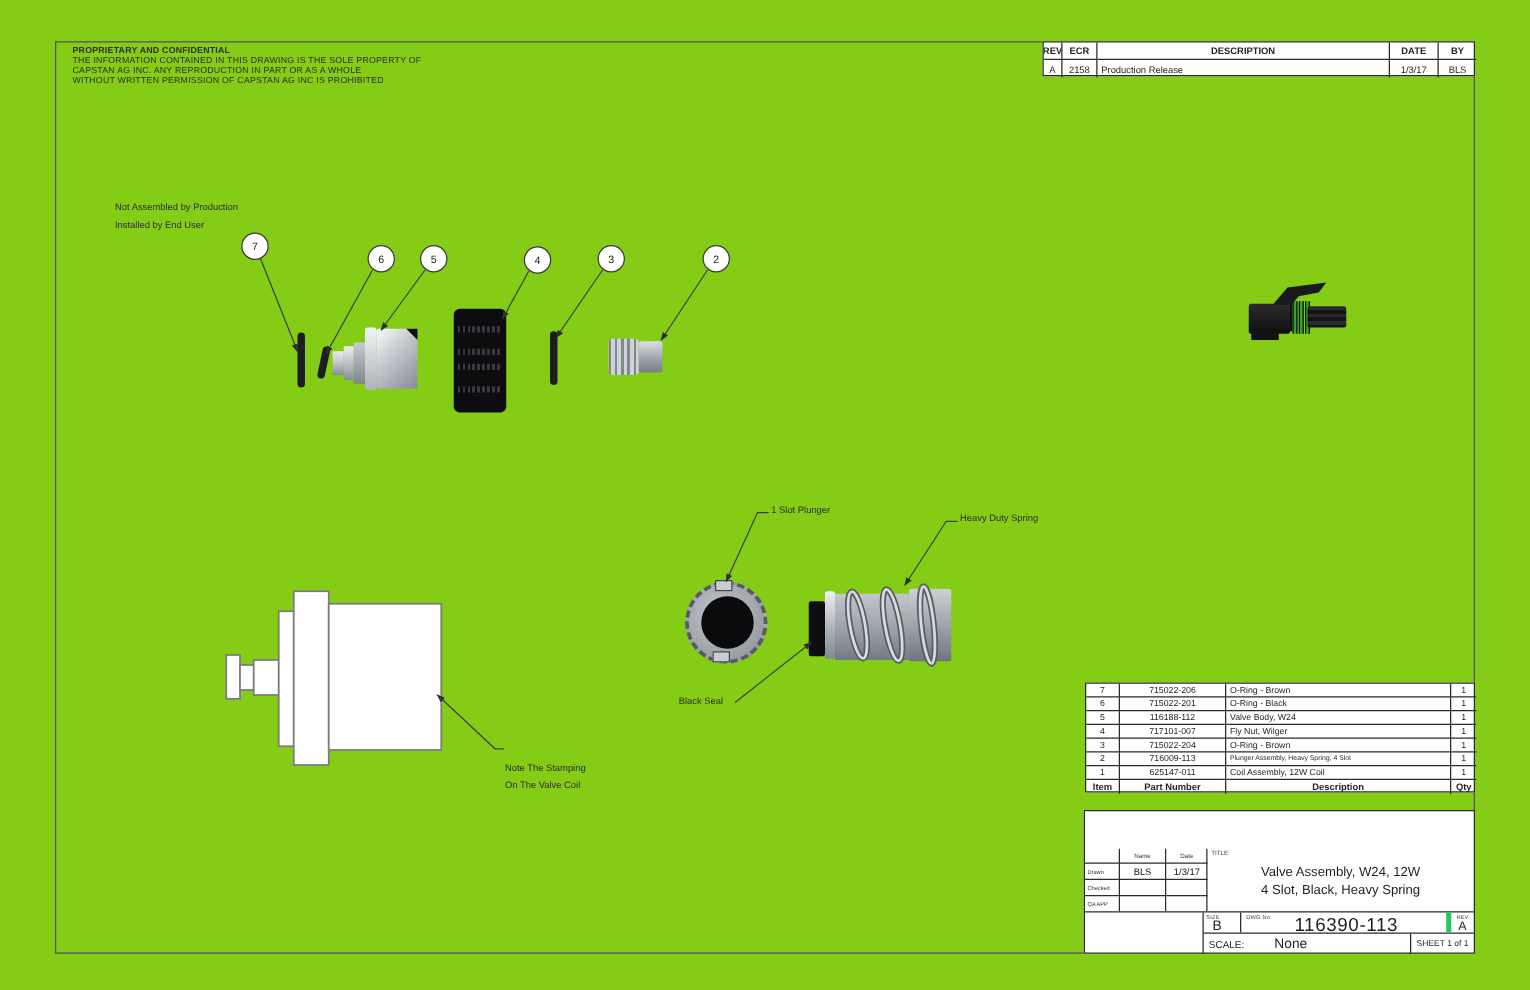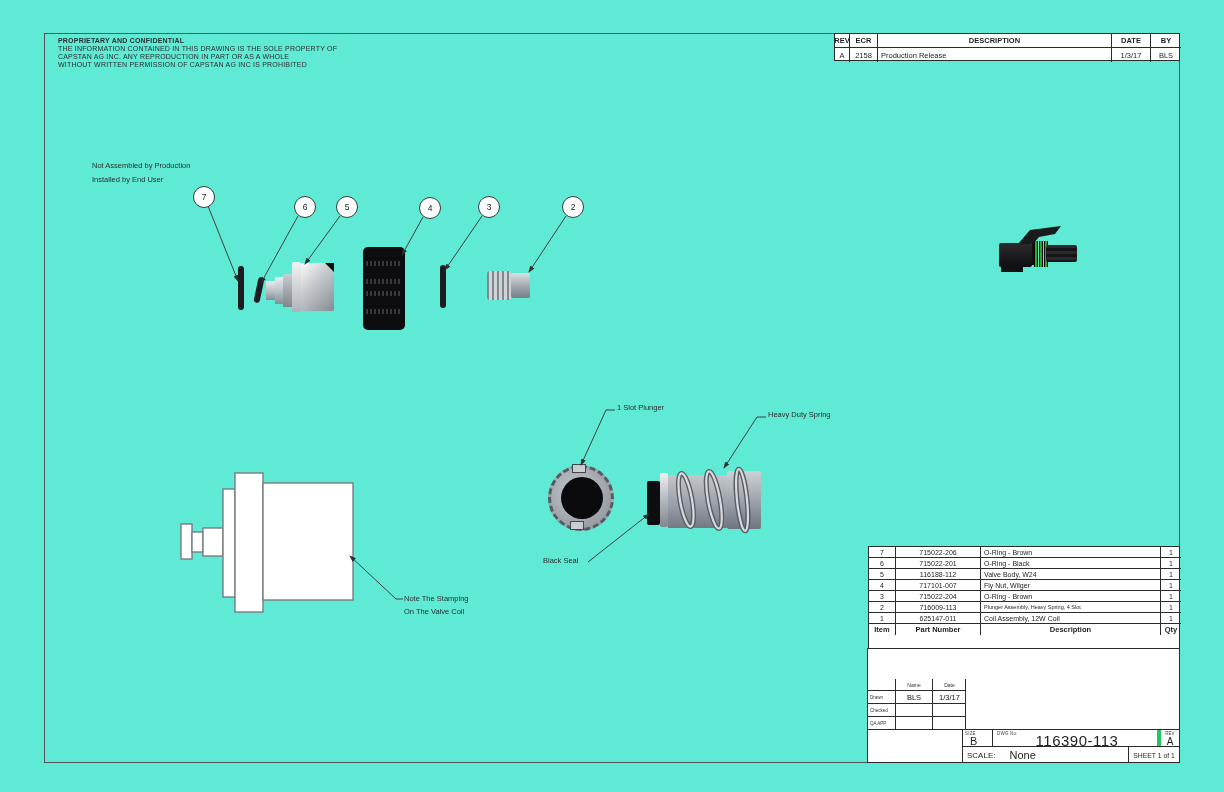--- a/index.html
+++ b/index.html
@@ -1,18 +1,18 @@
 <!DOCTYPE html>
 <html><head>
 <meta charset="utf-8">
 <style>
   * { margin:0; padding:0; box-sizing:border-box; }
   html,body { width:1224px; height:792px; background:#ffffff; font-family:"Liberation Sans", sans-serif; color:#1f1f1f; overflow:hidden; }
   .abs { position:absolute; }
-  #canvas { position:relative; width:1224px; height:792px; background:#5eead4; }
+  #canvas { position:relative; width:1224px; height:792px; background:#84cc16; }
 
   
   .sheet-border { left:44px; top:33px; width:1136px; height:730px; border:1.5px solid #53535c; }
 
   
   .prop { left:58px; top:37px; font-size:7px; line-height:8px; color:#2e2e2e; letter-spacing:.2px; }
   .prop .b { font-weight:bold; }
 
   
   .rev-table { left:834px; top:33px; width:346px; height:28px; display:grid;
@@ -59,21 +59,21 @@
   .cn-foot { left:1001px; top:265px; width:22px; height:7px; background:#121214; }
   .cn-ring { top:241px; width:4px; height:26px; background:#35a42c; border-left:1px solid #0c0c0c; border-right:1px solid #0c0c0c; }
   .cn-gap { top:243px; width:2px; height:22px; background:#101012; }
   .cn-barrel { left:1046px; top:245px; width:31px; height:17px; background:repeating-linear-gradient(180deg,#2a2a2e 0 3px,#151518 3px 6px); border-radius:2px; }
 
   
   .stamp { left:313px; top:537px; width:44px; height:16px; transform:rotate(90deg); transform-origin:center;
     font-size:14px; color:#4a4a4a; text-align:center; letter-spacing:1px; }
 
   
-  .parts-table { left:868px; top:546px; width:312px; height:103px; display:grid;
+  .parts-table { left:868px; top:546px; width:312px; height:88px; display:grid;
     grid-template-columns:27px 85px 180px 20px; grid-template-rows:repeat(8,11px);
     border:1px solid #2b2b2b; background:#fff; }
   .pt { display:flex; align-items:center; justify-content:center; font-size:7px; border-right:1px solid #2b2b2b; border-bottom:1px solid #2b2b2b; overflow:hidden; white-space:nowrap; }
   .pt.c4 { border-right:none; }
   .pt.hdr { font-weight:bold; font-size:7.5px; border-bottom:none; }
   .pt.desc { justify-content:flex-start; padding-left:3px; }
   .pt.small { font-size:5.5px; }
 
   
   .title-block { left:867px; top:648px; width:313px; height:115px; border:1px solid #2b2b2b; background:#fff; }
@@ -98,21 +98,21 @@
   .cell-dwg { width:168px; border-right:4px solid #22c55e; position:relative; }
   .cell-rev { width:18px; position:relative; }
   .mini-lbl { position:absolute; left:2px; top:1px; font-size:4.5px; color:#444; letter-spacing:.2px; }
   .cell-size .v { position:absolute; left:7px; top:5px; font-size:11px; }
   .cell-dwg .v { position:absolute; left:0; top:2px; width:168px; text-align:center; font-size:15px; letter-spacing:.5px; }
   .cell-rev .lbl-c { position:absolute; left:0; top:1px; width:18px; text-align:center; font-size:4.5px; color:#444; }
   .cell-rev .v { position:absolute; left:0; top:6px; width:18px; text-align:center; font-size:10px; }
   .tb-rowD { left:95px; top:98px; width:216px; height:16px; display:flex; }
   .cell-scale { width:166px; border-right:1px solid #2b2b2b; display:flex; align-items:center; }
   .cell-scale .sl { font-size:8px; margin-left:4px;text-align:right; }
-  .cell-scale .sv { font-size:11px; margin-left:14px; }
+  .cell-scale .sv { font-size:11px; margin-left:24px; }
   .cell-sheet { width:50px; display:flex; align-items:center; justify-content:center; font-size:6.8px; white-space:nowrap; }
 
   svg.overlay { position:absolute; left:0; top:0; width:1224px; height:792px; pointer-events:none; }
 </style>
 </head>
 <body>
 
 <div id="canvas">
 
   <div class="abs sheet-border"></div>
@@ -242,21 +242,21 @@
   <div class="abs balloon" style="left:193px; top:186px;">7</div>
   <div class="abs balloon" style="left:294px; top:196px;">6</div>
   <div class="abs balloon" style="left:336px; top:196px;">5</div>
   <div class="abs balloon" style="left:419px; top:197px;">4</div>
   <div class="abs balloon" style="left:478px; top:196px;">3</div>
   <div class="abs balloon" style="left:562px; top:196px;">2</div>
 
   <div class="abs lbl" style="left:617px; top:403px;">1 Slot Plunger</div>
   <div class="abs lbl" style="left:768px; top:410px;">Heavy Duty Spring</div>
   <div class="abs lbl" style="left:543px; top:556px;">Black Seal</div>
-  <div class="abs lbl" style="left:404px; top:592px; line-height:13px;">
+  <div class="abs lbl" style="left:404px; top:608px; line-height:13px;">
     <div>Note The Stamping</div>
     <div>On The Valve Coil</div>
   </div>
 
   <div class="abs parts-table">
     <div class="pt">7</div>
     <div class="pt">715022-206</div>
     <div class="pt desc">O-Ring - Brown</div>
     <div class="pt c4">1</div>
 
@@ -310,20 +310,25 @@
 
         <div class="ap rowlbl">Checked</div>
         <div class="ap val"></div>
         <div class="ap val c3"></div>
 
         <div class="ap rowlbl r4">QA APP</div>
         <div class="ap val r4"></div>
         <div class="ap val c3 r4"></div>
       </div>
 
+      <div class="abs tb-title">
+        <div class="tag">TITLE:</div>
+        <div class="t1">Valve Assembly, W24, 12W</div>
+        <div class="t2">4 Slot, Black, Heavy Spring</div>
+      </div>
     </div>
 
     <div class="abs tb-left-blank"></div>
 
     <div class="abs tb-rowC">
       <div class="cell-size">
         <div class="mini-lbl">SIZE</div>
         <div class="v">B</div>
       </div>
       <div class="cell-dwg">

